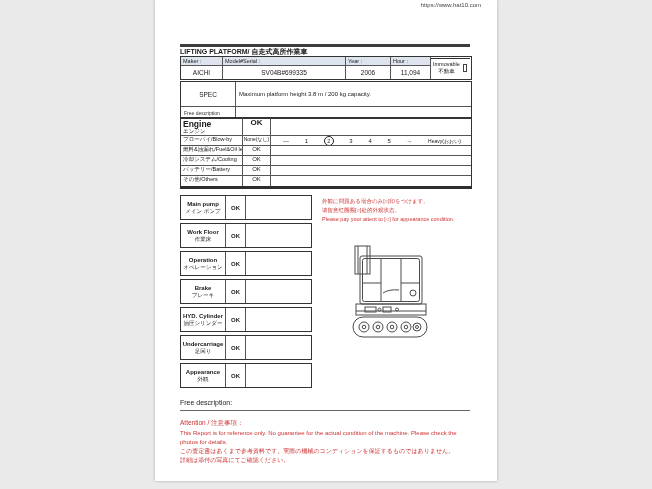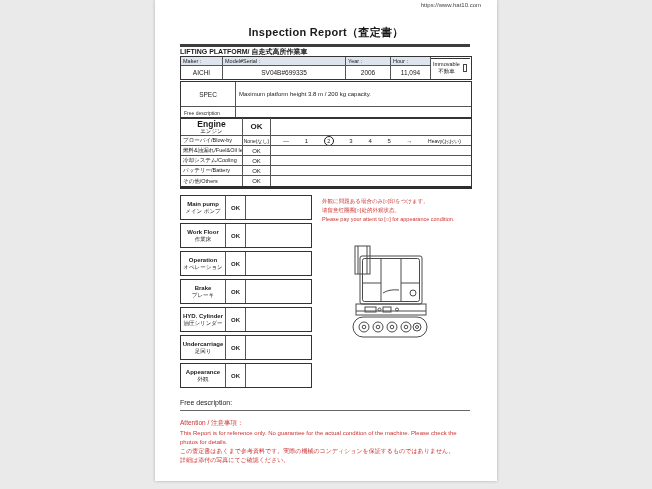--- a/index.html
+++ b/index.html
@@ -38,21 +38,21 @@
     display:flex;align-items:center;padding:0 3px;}
   .spec-table .hd{justify-content:center;font-size:6.5px;}
   .spec-table .freelab{font-size:5px;color:#333;}
 
   
   .eng-table{top:117px;left:25px;width:290px;display:grid;
     grid-template-columns:62px 28px 200px;
     grid-template-rows:18px 10px 10px 10px 10px 10px;
     border:1.4px solid #333;border-bottom:3px solid #2d2d2d;font-size:5.5px;}
   .eng-table .c{border-right:1px solid #555;border-bottom:1px solid #555;
-    display:flex;align-items:center;padding:0 2px;overflow:hidden;white-space:nowrap;}
+    display:flex;padding:0 2px;overflow:hidden;white-space:nowrap;}
   .eng-head{flex-direction:column;justify-content:center;}
   .eng-head .en{font-size:8.5px;font-weight:bold;line-height:8px;}
   .eng-head .ja{font-size:5.5px;line-height:6px;}
   .ok-big{justify-content:center;font-size:8px;font-weight:bold;}
   .ok-sm{justify-content:center;font-size:6px;}
   .scale{display:flex;align-items:center;justify-content:space-between;padding:0 10px 0 12px !important;font-size:6px;}
   .scale .circled{width:8px;height:8px;border:1px solid #222;border-radius:50%;
     display:flex;align-items:center;justify-content:center;font-size:5.5px;}
   .scale .endlab{font-size:5px;}
 
@@ -78,21 +78,20 @@
   .attn{top:419px;left:25px;font-size:6.5px;color:#cc3333;}
   .attn-lines{top:429px;left:25px;width:292px;color:#cc3333;font-size:6px;line-height:9px;}
 </style>
 </head>
 <body>
 
 <div class="stage">
   <div class="page">
 
     <div class="abs url">https://www.hat10.com</div>
-    <div class="abs title">Inspection Report（査定書）</div>
     <div class="abs rule-thick" style="top:44px;"></div>
     <div class="abs sec-head">LIFTING PLATFORM/ 自走式高所作業車</div>
 
     <div class="abs info-table">
       <div class="c lab">Maker :</div>
       <div class="c lab">Model#Serial :</div>
       <div class="c lab">Year :</div>
       <div class="c lab">Hour :</div>
       <div class="c imm last-col last-row">
         <div class="tx">

